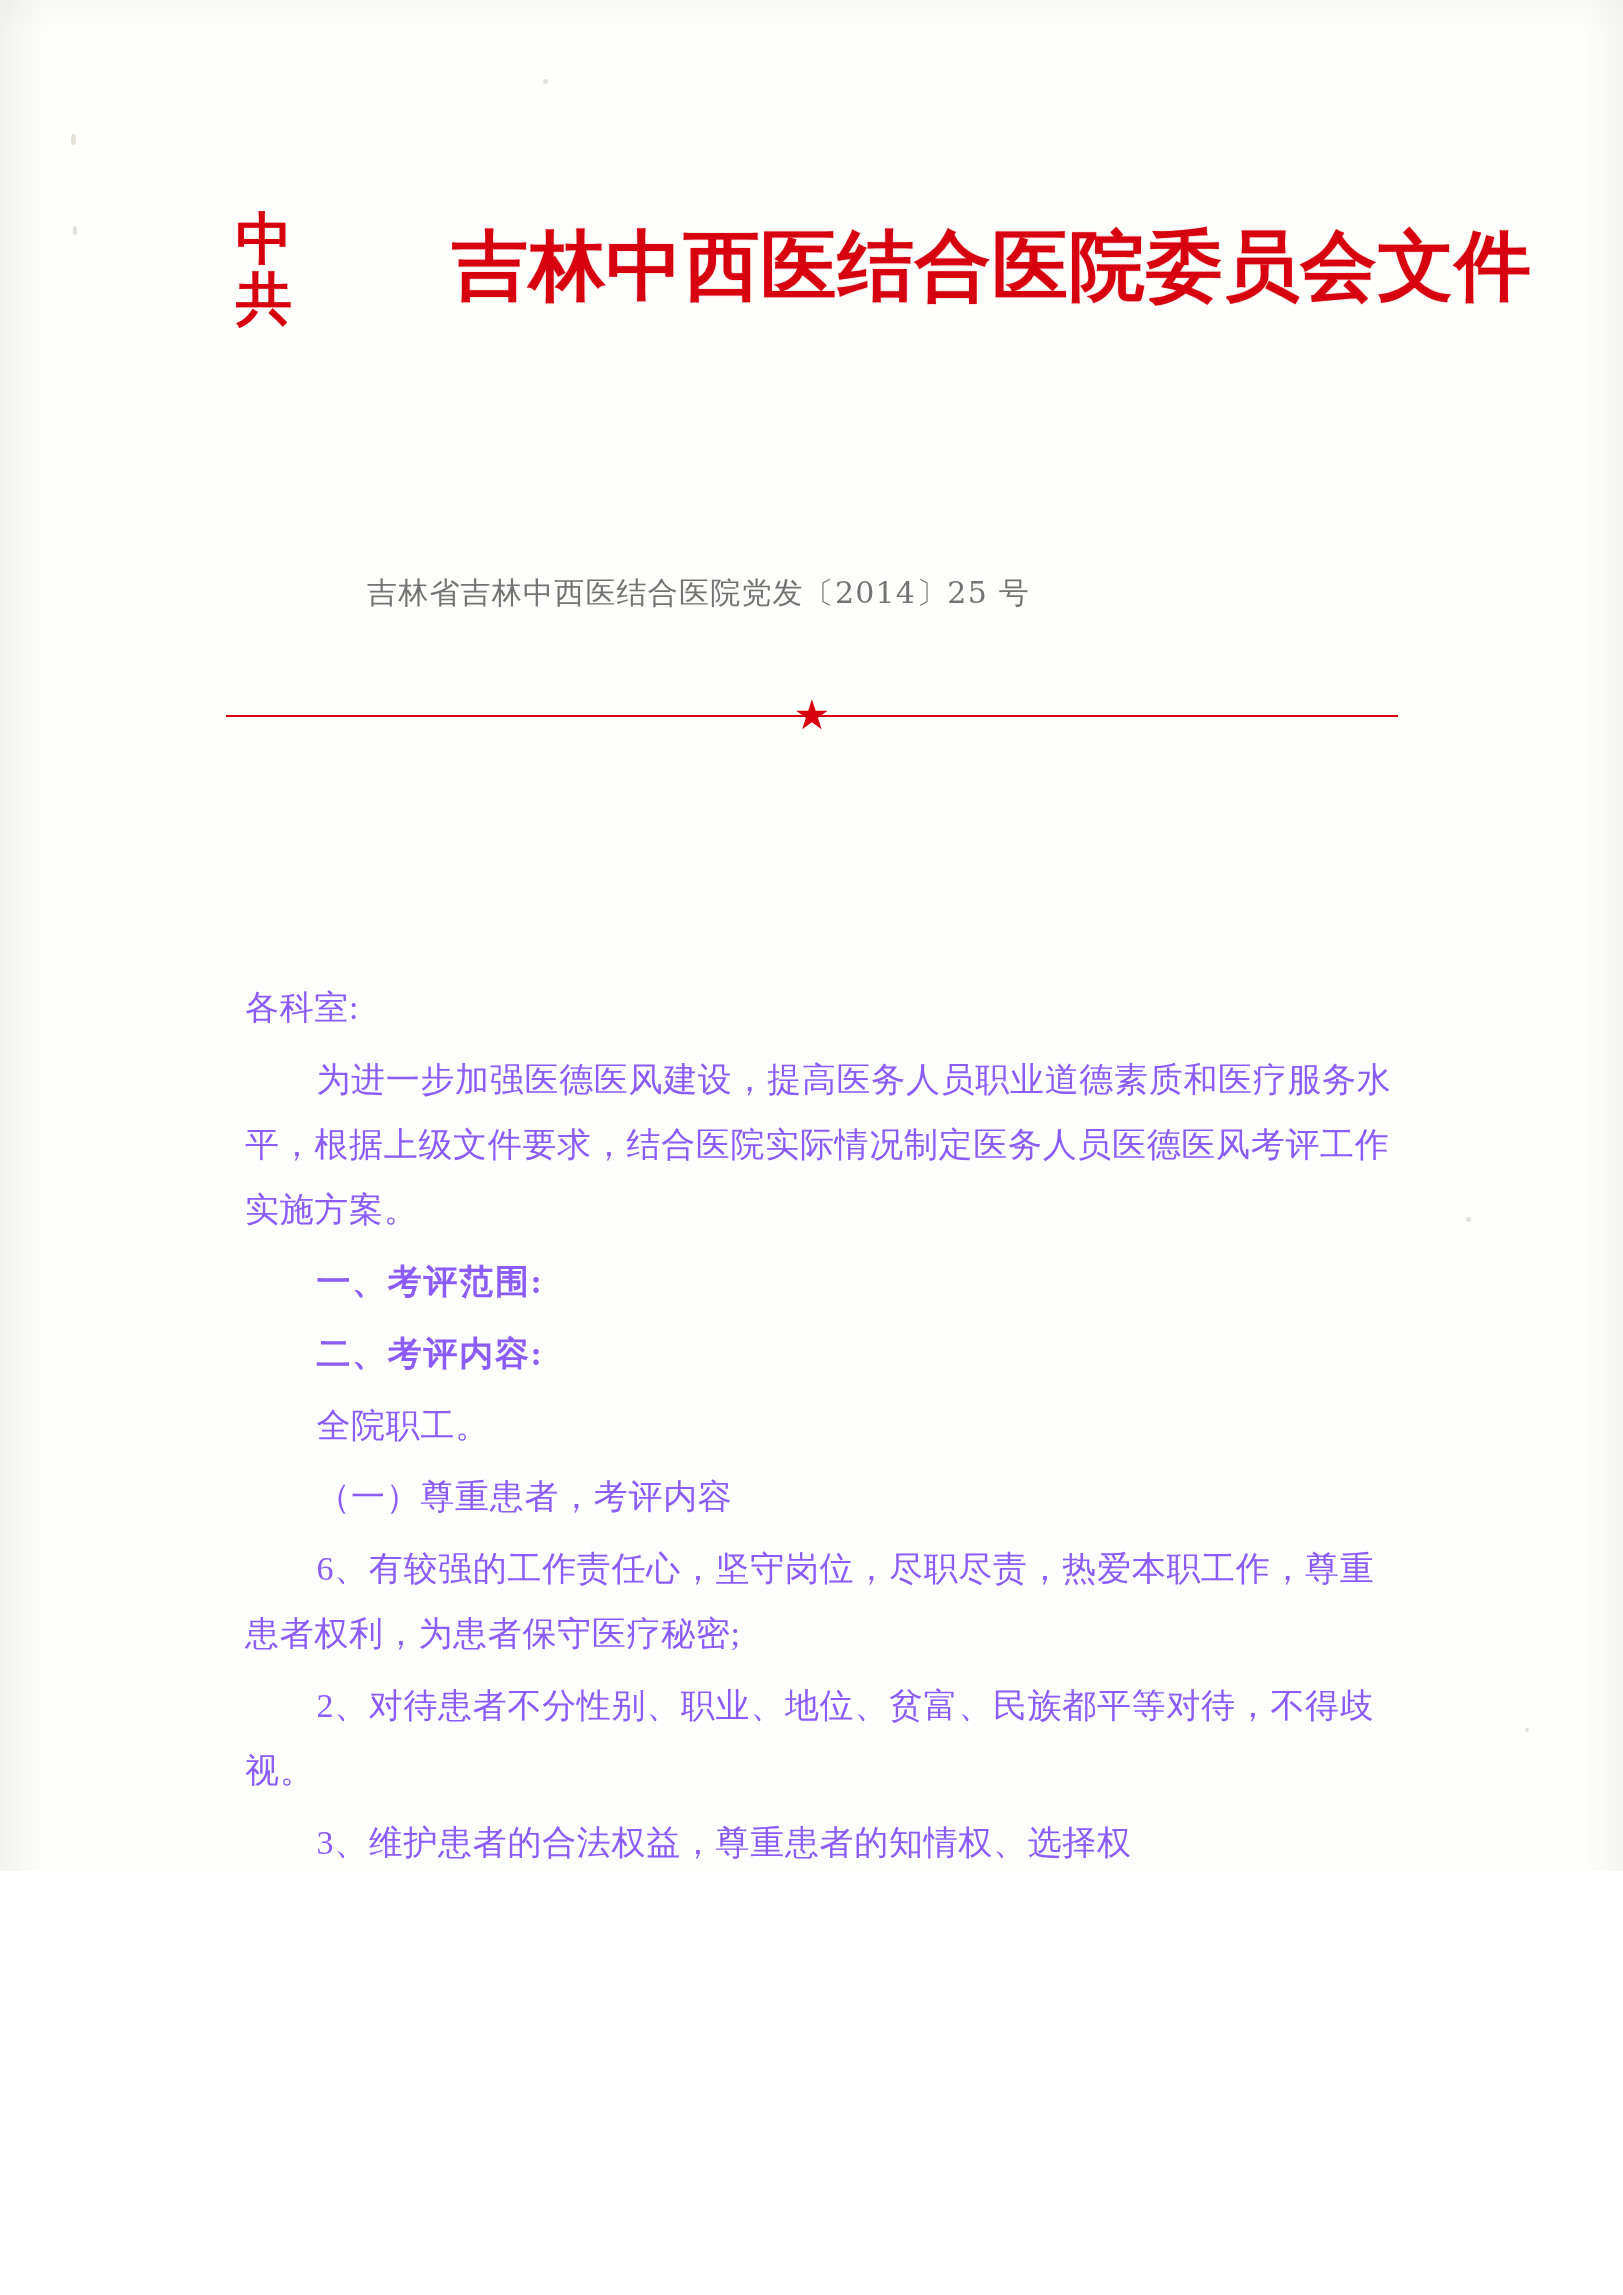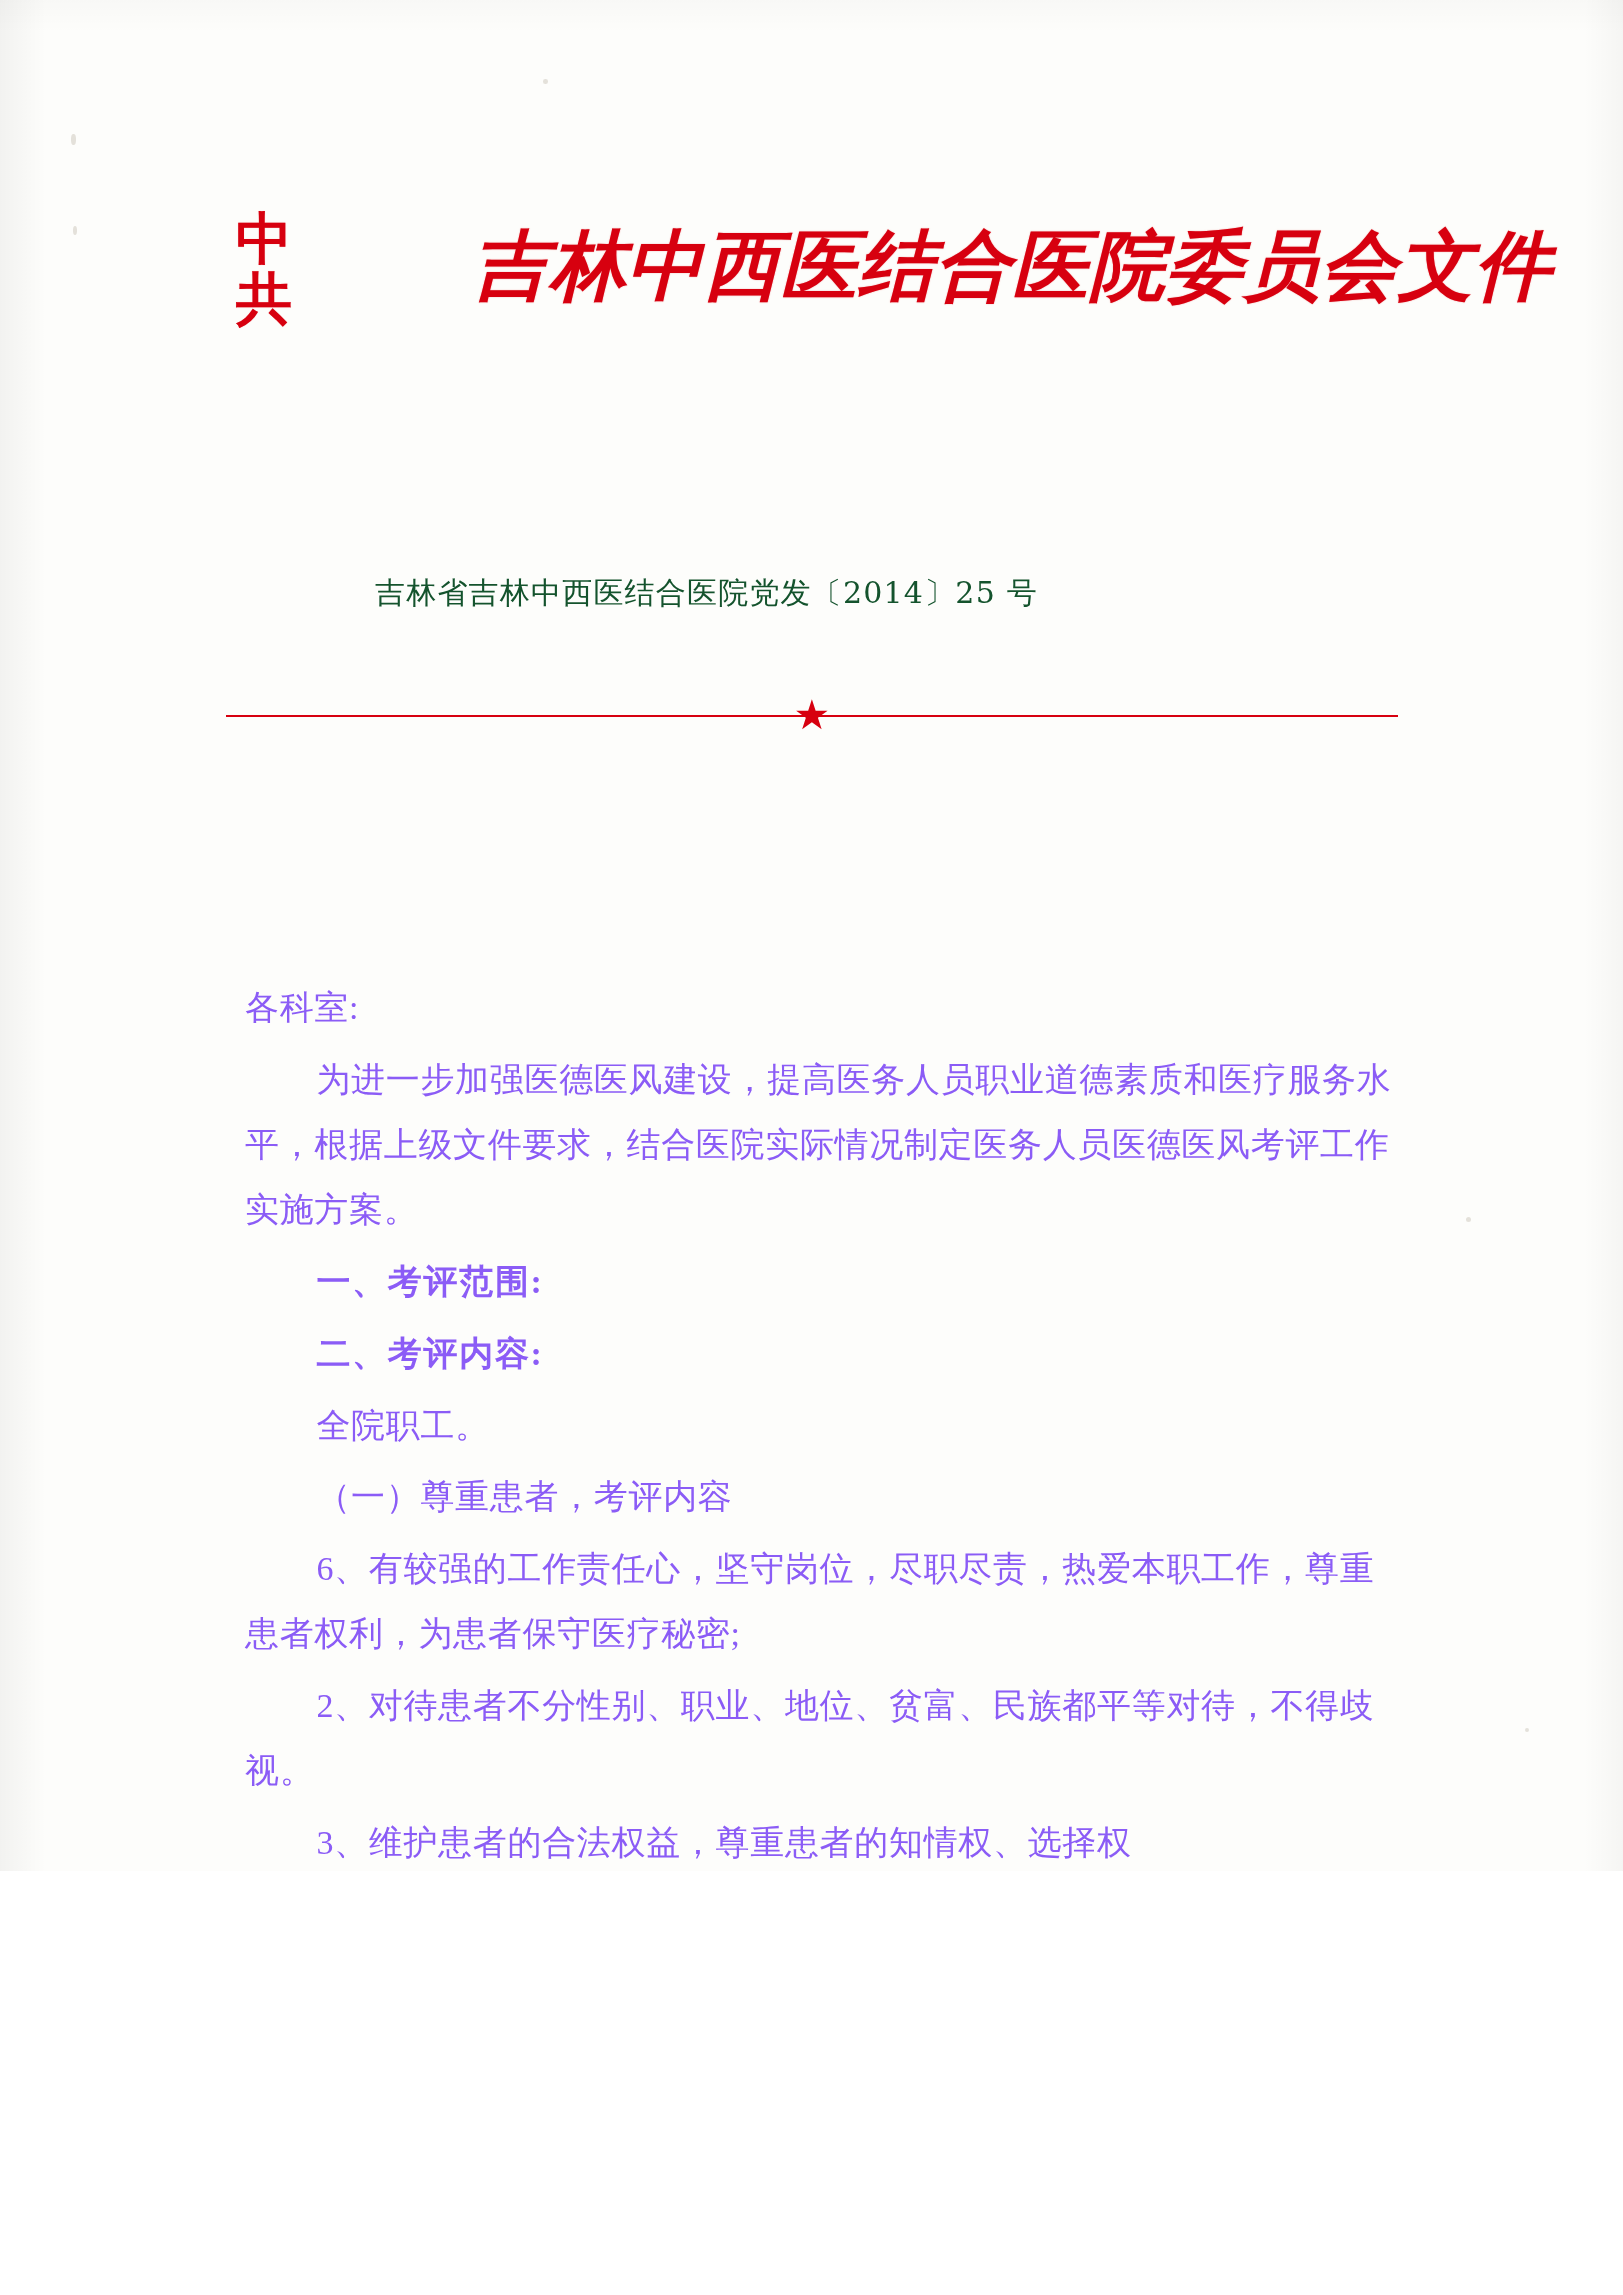--- a/index.html
+++ b/index.html
@@ -58,43 +58,41 @@
   .mast-left .l1 {
     font-size: 56px;
     letter-spacing: 0.62em;
   }
   .mast-left .l2 {
     font-size: 56px;
     letter-spacing: 0.18em;
   }
   .mast-right {
     position: absolute;
-    left: 472px;
+    left: 452px;
     top: 19.6px;
     color: #d7000f;
     font-family: "DejaVu Serif", serif;
     font-weight: bold;
     font-size: 76px;
     letter-spacing: 0.015em;
     white-space: nowrap;
     text-shadow: 0 0 1.3px rgba(215,0,15,0.45);
-    font-style: italic;
   }
 
   
   .doc-number {
     position: absolute;
     top: 573px;
     left: 367px;
     font-family: "DejaVu Serif", serif;
     font-size: 30px;
-    color: #14532d;
+    color: #737373;
     letter-spacing: 0.04em;
     white-space: nowrap;
-    margin-left: 8px;
   }
 
   
   .rule-wrap {
     position: absolute;
     top: 697px;
     left: 226px;
     width: 1172px;
     height: 39px;
   }

